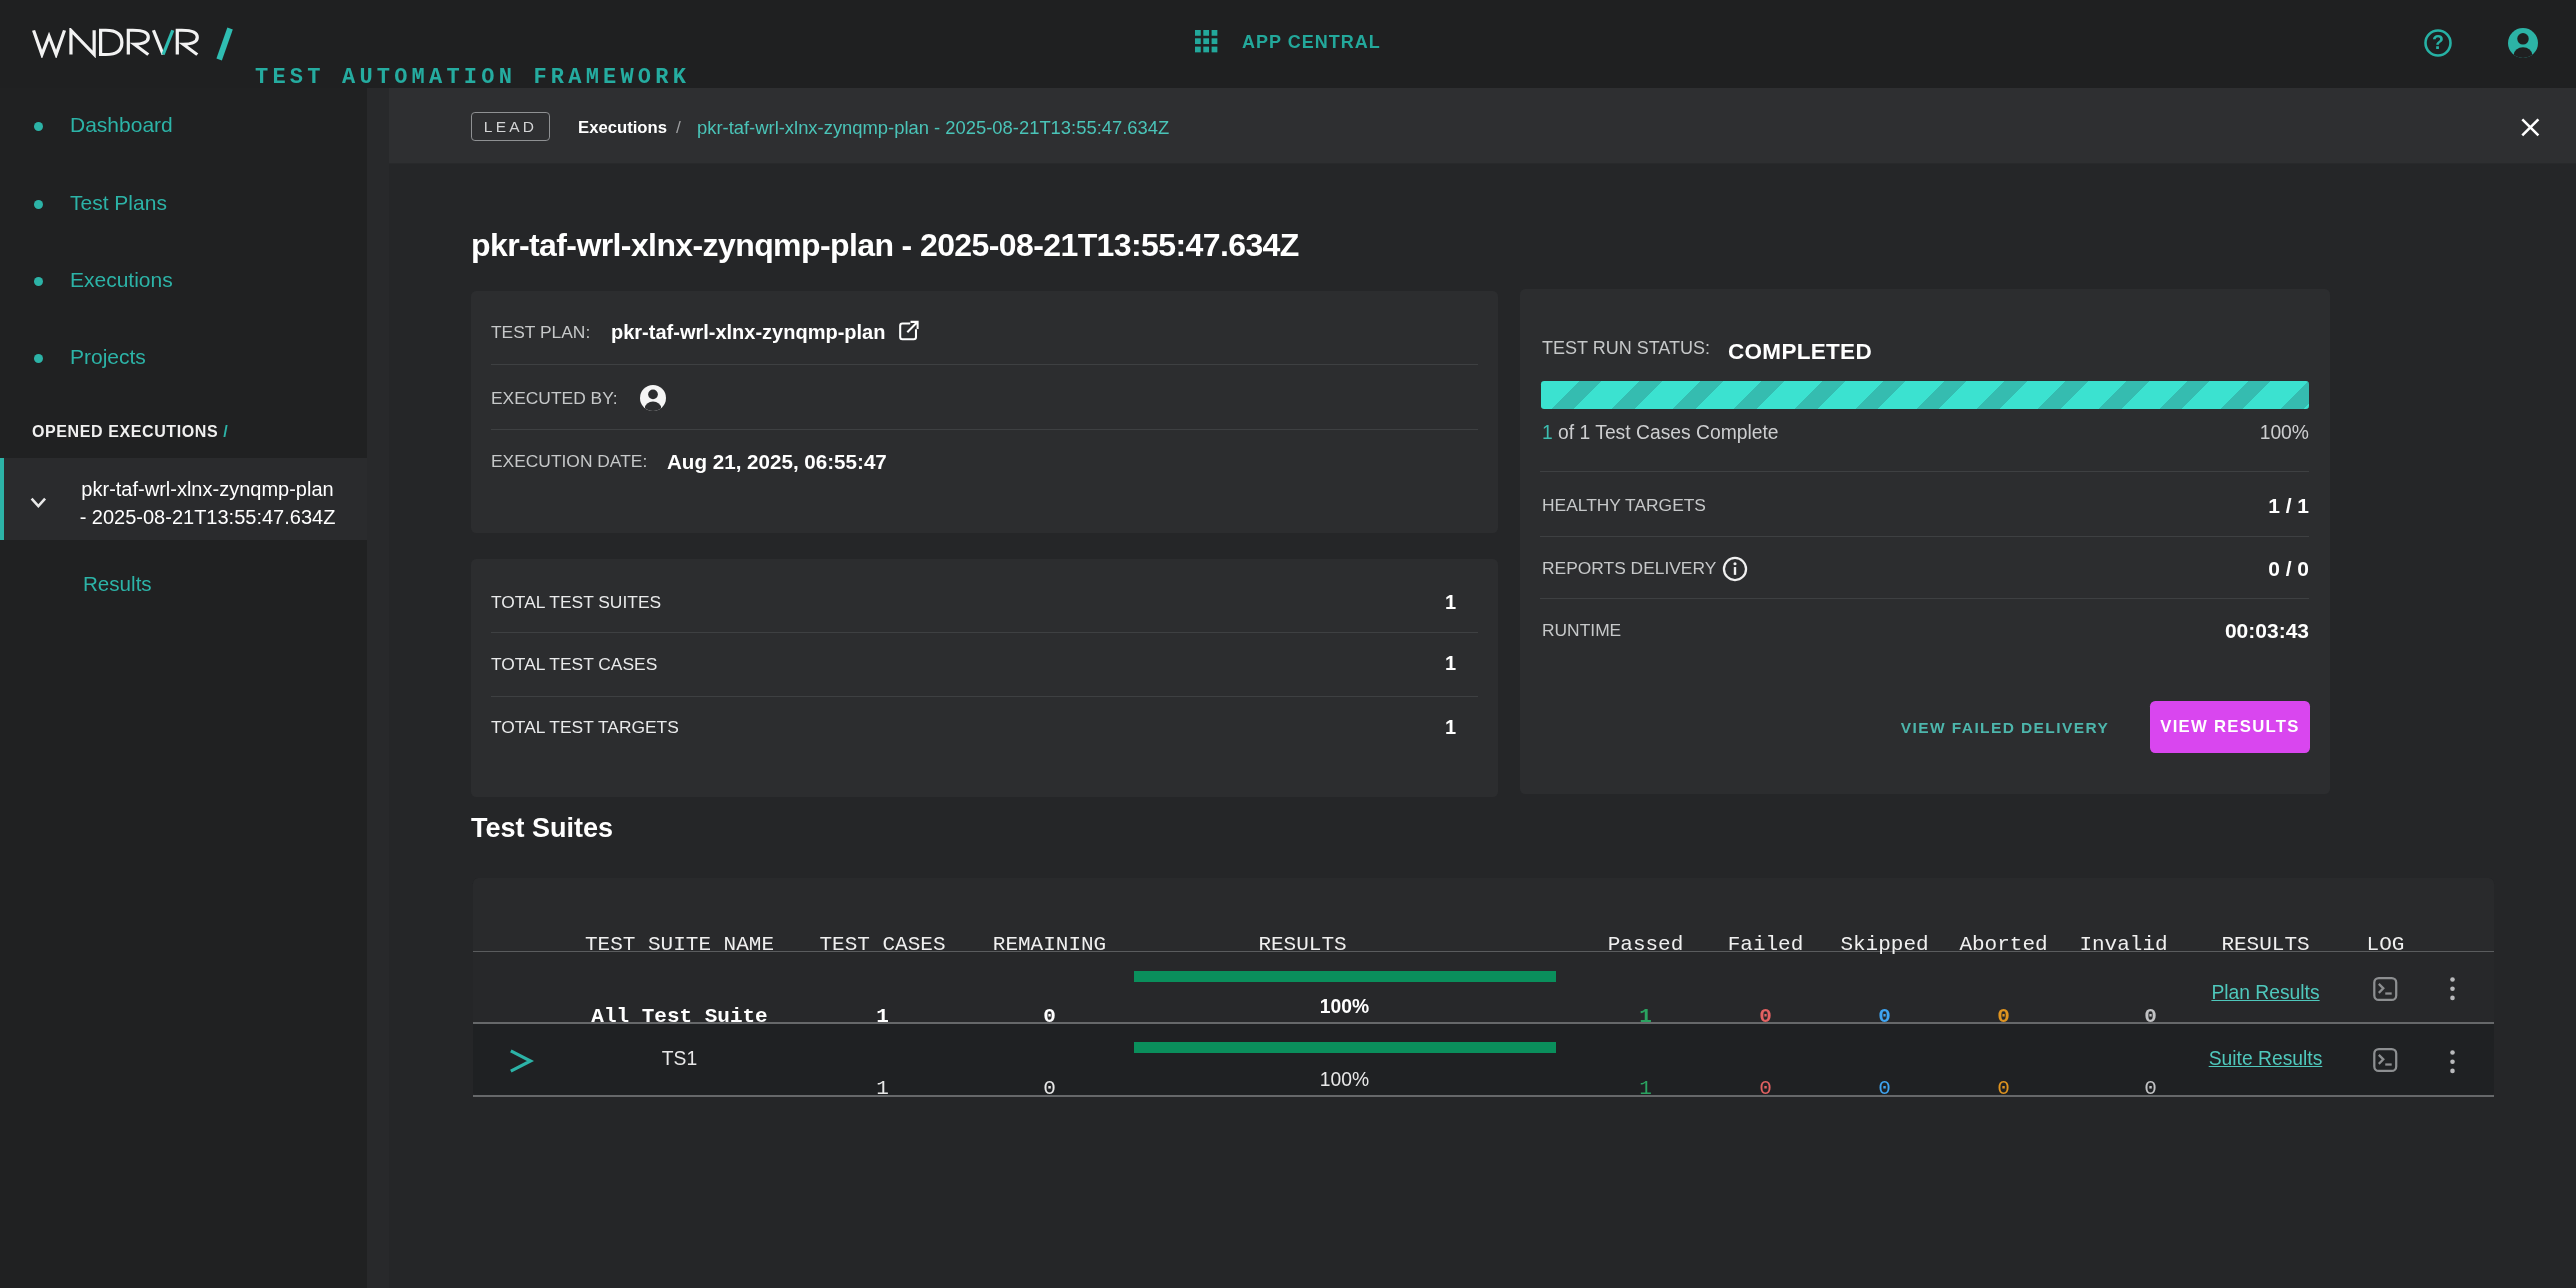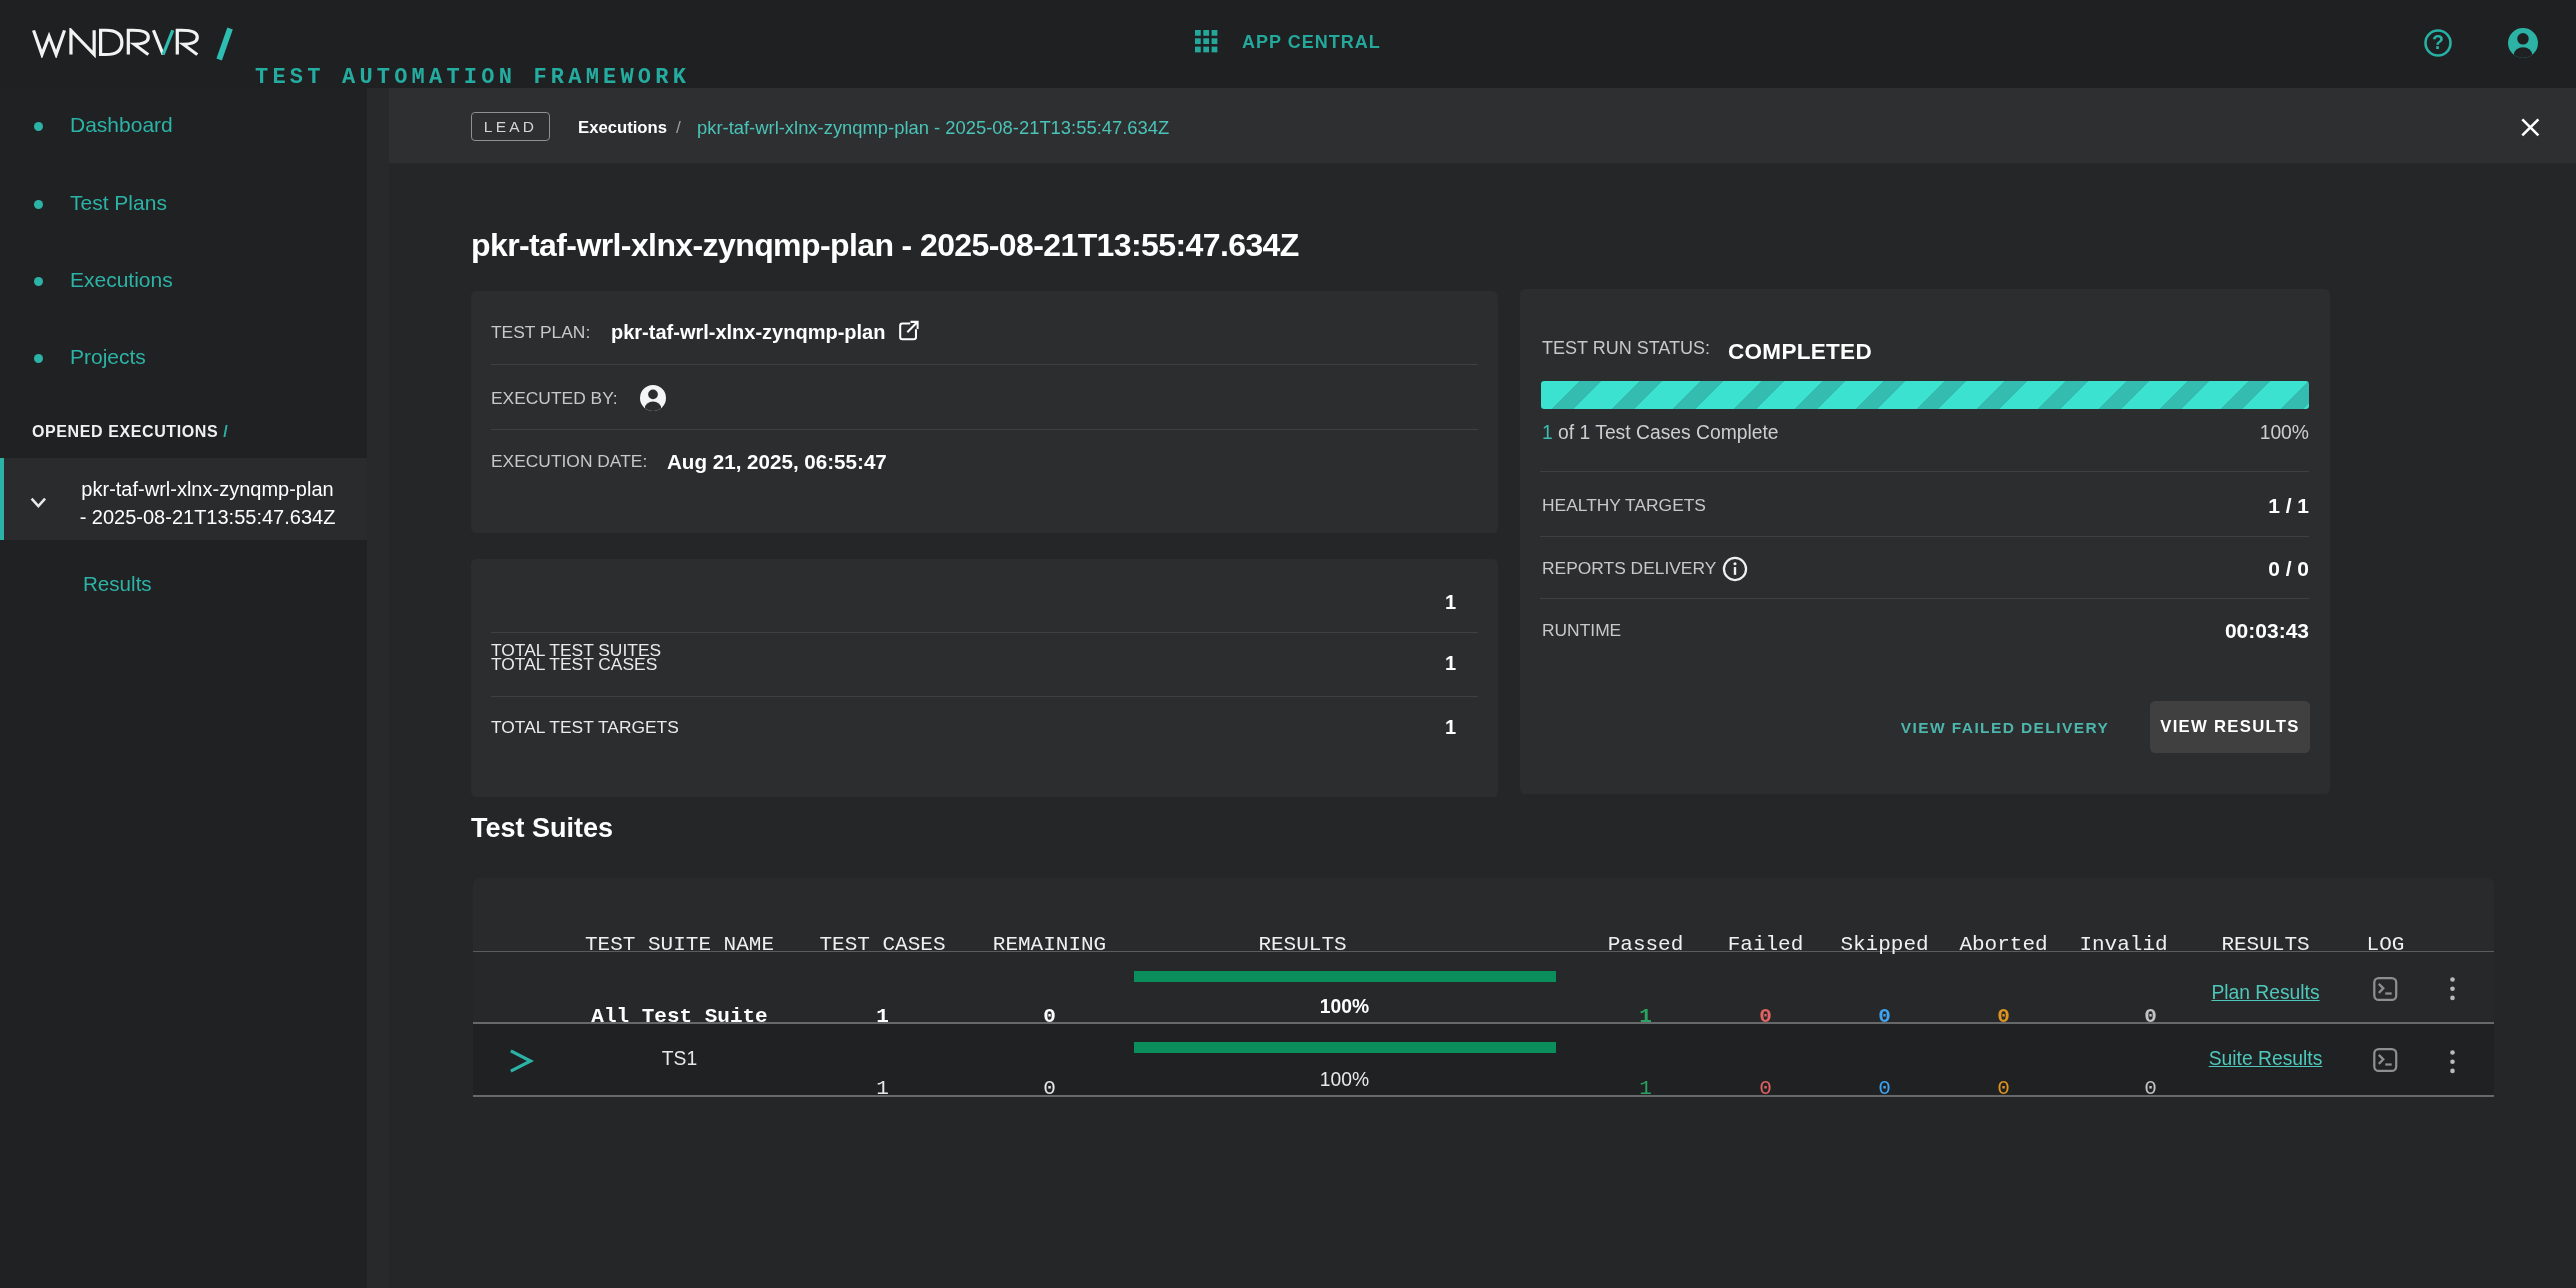--- a/index.html
+++ b/index.html
@@ -128,21 +128,21 @@
     <g clip-path="url(#avc2)" fill="#2c2d2f">
       <circle cx="20" cy="14.5" r="7.5"></circle>
       <ellipse cx="20" cy="35.5" rx="12.5" ry="10"></ellipse>
     </g>
   </svg>
   <div class="divider" style="left:491px;top:429px;width:987px;"></div>
   <div class="abs lbl" style="left:491px;top:451px;">EXECUTION DATE:</div>
   <div class="abs val" style="left:667px;top:450px;font-size:20.6px;">Aug 21, 2025, 06:55:47</div>
 
   <div class="card" style="left:471px;top:559px;width:1027px;height:238px;"></div>
-  <div class="abs" style="left:491px;top:592px;font-size:17.4px;color:#e9eaeb;margin-top:48px;">TOTAL TEST SUITES</div>
+  <div class="abs" style="left:491px;top:592px;font-size:17.4px;color:#e9eaeb;">TOTAL TEST SUITES</div>
   <div class="abs val rt cell" style="left:1352px;top:591px;width:104px;">1</div>
   <div class="divider" style="left:491px;top:632px;width:987px;"></div>
   <div class="abs" style="left:491px;top:654px;font-size:17.4px;color:#e9eaeb;">TOTAL TEST CASES</div>
   <div class="abs val rt cell" style="left:1352px;top:652px;width:104px;">1</div>
   <div class="divider" style="left:491px;top:696px;width:987px;"></div>
   <div class="abs" style="left:491px;top:717px;font-size:17.4px;color:#e9eaeb;">TOTAL TEST TARGETS</div>
   <div class="abs val rt cell" style="left:1352px;top:716px;width:104px;">1</div>
 
   <div class="card" style="left:1520px;top:289px;width:810px;height:505px;"></div>
   <div class="abs lbl" style="left:1542px;top:338px;font-size:18px;">TEST RUN STATUS:</div>
@@ -159,21 +159,21 @@
   <svg class="abs" style="left:1722px;top:556px" width="26" height="26" viewBox="0 0 40 40">
     <circle cx="20" cy="20" r="17" fill="none" stroke="#f0f0f0" stroke-width="3.5"></circle>
     <rect x="18.2" y="17" width="3.6" height="12" fill="#f0f0f0"></rect>
     <circle cx="20" cy="12" r="2.4" fill="#f0f0f0"></circle>
   </svg>
   <div class="abs val rt cell" style="left:2202px;top:557px;width:107px;font-size:21px;">0 / 0</div>
   <div class="divider" style="left:1540px;top:598px;width:769px;"></div>
   <div class="abs lbl" style="left:1542px;top:620px;">RUNTIME</div>
   <div class="abs val rt cell" style="left:2125px;top:619px;width:184px;font-size:21px;">00:03:43</div>
   <div class="abs" style="left:1900px;top:719px;width:210px;text-align:center;font-size:15.5px;font-weight:700;letter-spacing:1.4px;color:#4db6ac;white-space:nowrap;">VIEW FAILED DELIVERY</div>
-  <div class="abs" style="left:2150px;top:701px;width:160px;height:52px;background:#404040;border-radius:5.2px;
+  <div class="abs" style="left:2150px;top:701px;width:160px;height:52px;background:#d946ef;border-radius:5.2px;
        display:flex;align-items:center;justify-content:center;color:#fff;font-size:16.7px;font-weight:700;letter-spacing:1.3px;white-space:nowrap;">VIEW RESULTS</div>
 
   <div class="abs" style="left:471px;top:813px;font-size:27px;font-weight:700;color:#fff;">Test Suites</div>
 
   <div class="abs" style="left:473px;top:878px;width:2021px;height:219px;background:#1f2123;border-radius:5.2px;"></div>
   <div class="abs" style="left:473px;top:878px;width:2021px;height:73px;background:#292a2c;border-radius:5.2px 5.2px 0 0;"></div>
   <div class="abs" style="left:473px;top:951px;width:2021px;height:1.3px;background:#5a5c5e;"></div>
   <div class="abs" style="left:473px;top:952px;width:2021px;height:70px;background:#27282a;"></div>
   <div class="abs" style="left:473px;top:1022px;width:2021px;height:1.9px;background:#66686a;"></div>
   <div class="abs" style="left:473px;top:1095px;width:2021px;height:1.9px;background:#66686a;"></div>

